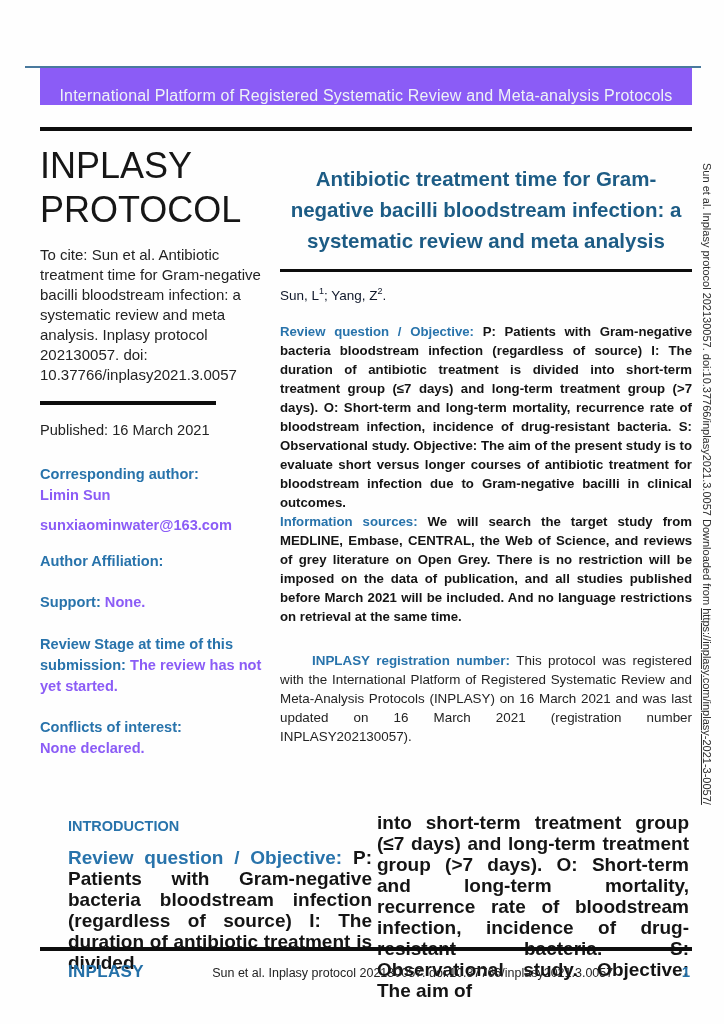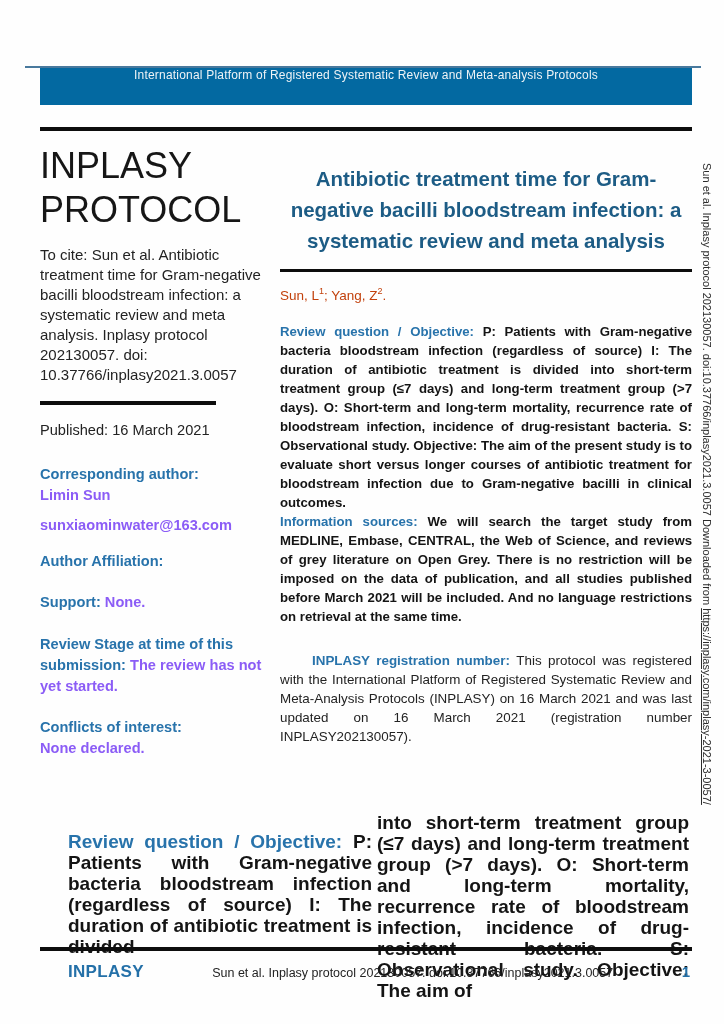--- a/index.html
+++ b/index.html
@@ -16,24 +16,24 @@
   .top-hairline {
     position: absolute;
     left: 25px; top: 66px;
     width: 676px; height: 2px;
     background: #49799d;
   }
   .top-bar {
     position: absolute;
     left: 40px; top: 68px;
     width: 652px; height: 37px;
-    background: #0369a1;
-    display: flex; align-items: flex-start; justify-content: center;
+    background: #8b5cf6;
+    display: flex; align-items: flex-end; justify-content: center;
     color: #eef3f6;
-    font-size: 12px;
+    font-size: 16px;
     letter-spacing: 0.2px;
   }
   .main-rule {
     position: absolute;
     left: 40px; top: 127px;
     width: 652px; height: 4px;
     background: #0d0d0d;
   }
   
   .left-col {
@@ -78,21 +78,21 @@
     text-align: center;
   }
   .title-rule {
     margin-top: 13px;
     width: 412px; height: 3px;
     background: #0d0d0d;
   }
   .authors {
     margin-top: 14px;
     font-size: 13.5px;
-    color: #c2410c;
+    color: #0f172a;
   }
   .authors sup { font-size: 9px; }
   .para {
     font-size: 13.2px;
     font-weight: bold;
     line-height: 19px;
     text-align: justify;
     color: #141414;
   }
   .para .lbl { color: #2873ab; }
@@ -245,20 +245,21 @@
     <div class="para">
       <span class="lbl">Information sources: </span><span>We will search the target study from MEDLINE, Embase, CENTRAL, the Web of Science, and reviews of grey literature on Open Grey. There is no restriction will be imposed on the data of publication, and all studies published before March 2021 will be included. And no language restrictions on retrieval at the same time.</span>
     </div>
 
     <div class="reg-para">
       <span class="lbl">INPLASY registration number: </span><span>This protocol was registered with the International Platform of Registered Systematic Review and Meta-Analysis Protocols (INPLASY) on 16 March 2021 and was last updated on 16 March 2021 (registration number INPLASY202130057).</span>
     </div>
   </div>
 
   <div class="intro-left">
+    <div class="intro-heading">INTRODUCTION</div>
     <div class="intro-para">
       <span class="lbl">Review question / Objective: </span><span>P: Patients with Gram-negative bacteria bloodstream infection (regardless of source) I: The duration of antibiotic treatment is divided</span>
     </div>
   </div>
 
   <div class="intro-right">
     <div class="intro-para">into short-term treatment group (≤7 days) and long-term treatment group (&gt;7 days). O: Short-term and long-term mortality, recurrence rate of bloodstream infection, incidence of drug-resistant bacteria. S: Observational study. Objective: The aim of</div>
   </div>
 
   <div class="footer-rule"></div>

